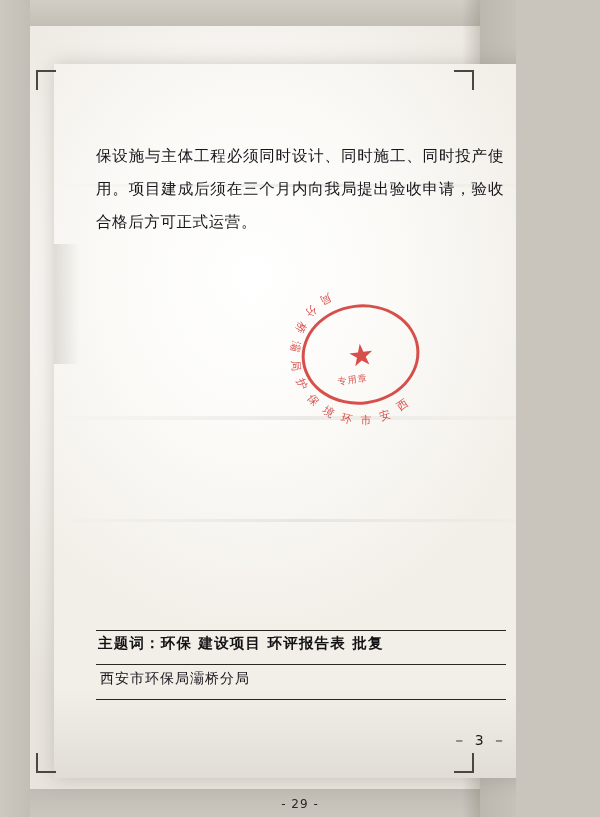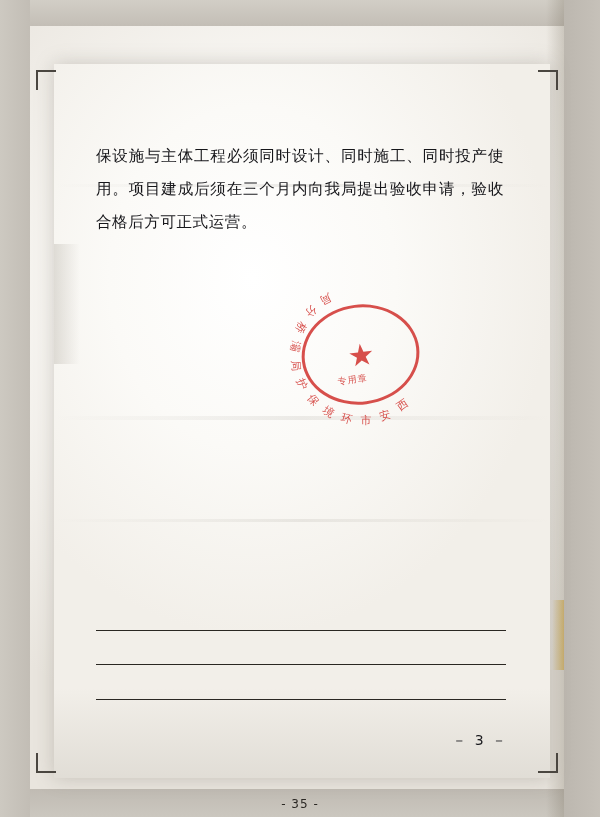--- a/index.html
+++ b/index.html
@@ -8,21 +8,21 @@
   }
   body {
     width: 600px;
     height: 817px;
     background: #c9c5bd;
     font-family: "DejaVu Sans", sans-serif;
     overflow: hidden;
   }
   #scan {
     position: relative;
-    width: 600px;
+    width: 516px;
     height: 817px;
     background:
       radial-gradient(ellipse 70% 55% at 48% 38%, #ffffff 0%, #f7f5f1 55%, #e9e5de 100%);
     overflow: hidden;
   }
   
   .scan-edge {
     position: absolute;
     background: #b9b4ac;
   }
@@ -276,25 +276,29 @@
         <span style="transform: rotate(2deg) translate(-58px,0) rotate(90deg);">局</span>
         <span style="transform: rotate(19deg) translate(-58px,0) rotate(90deg);">灞</span>
         <span style="transform: rotate(36deg) translate(-58px,0) rotate(90deg);">桥</span>
         <span style="transform: rotate(53deg) translate(-58px,0) rotate(90deg);">分</span>
         <span style="transform: rotate(70deg) translate(-58px,0) rotate(90deg);">局</span>
       </div>
       <div class="seal-bottom">专用章</div>
     </div>
 
     <div class="footer-rule rule-a"></div>
+    <div class="keywords">
+      <span>主题词：</span><span>环保 建设项目 环评报告表 批复</span>
+    </div>
     <div class="footer-rule rule-b"></div>
+    <div class="issuer">西安市环保局灞桥分局</div>
     <div class="footer-rule rule-c"></div>
 
     <div class="page-num">－ 3 －</div>
   </div>
 
   <div class="cmark tl" style="left:36px; top:70px;"></div>
   <div class="cmark tr" style="right:42px; top:70px;"></div>
   <div class="cmark bl" style="left:36px; bottom:44px;"></div>
   <div class="cmark br" style="right:42px; bottom:44px;"></div>
 
-  <div class="scan-page-num">- 35 -</div>
+  <div class="scan-page-num">- 29 -</div>
 </div>
 
 </body></html>

